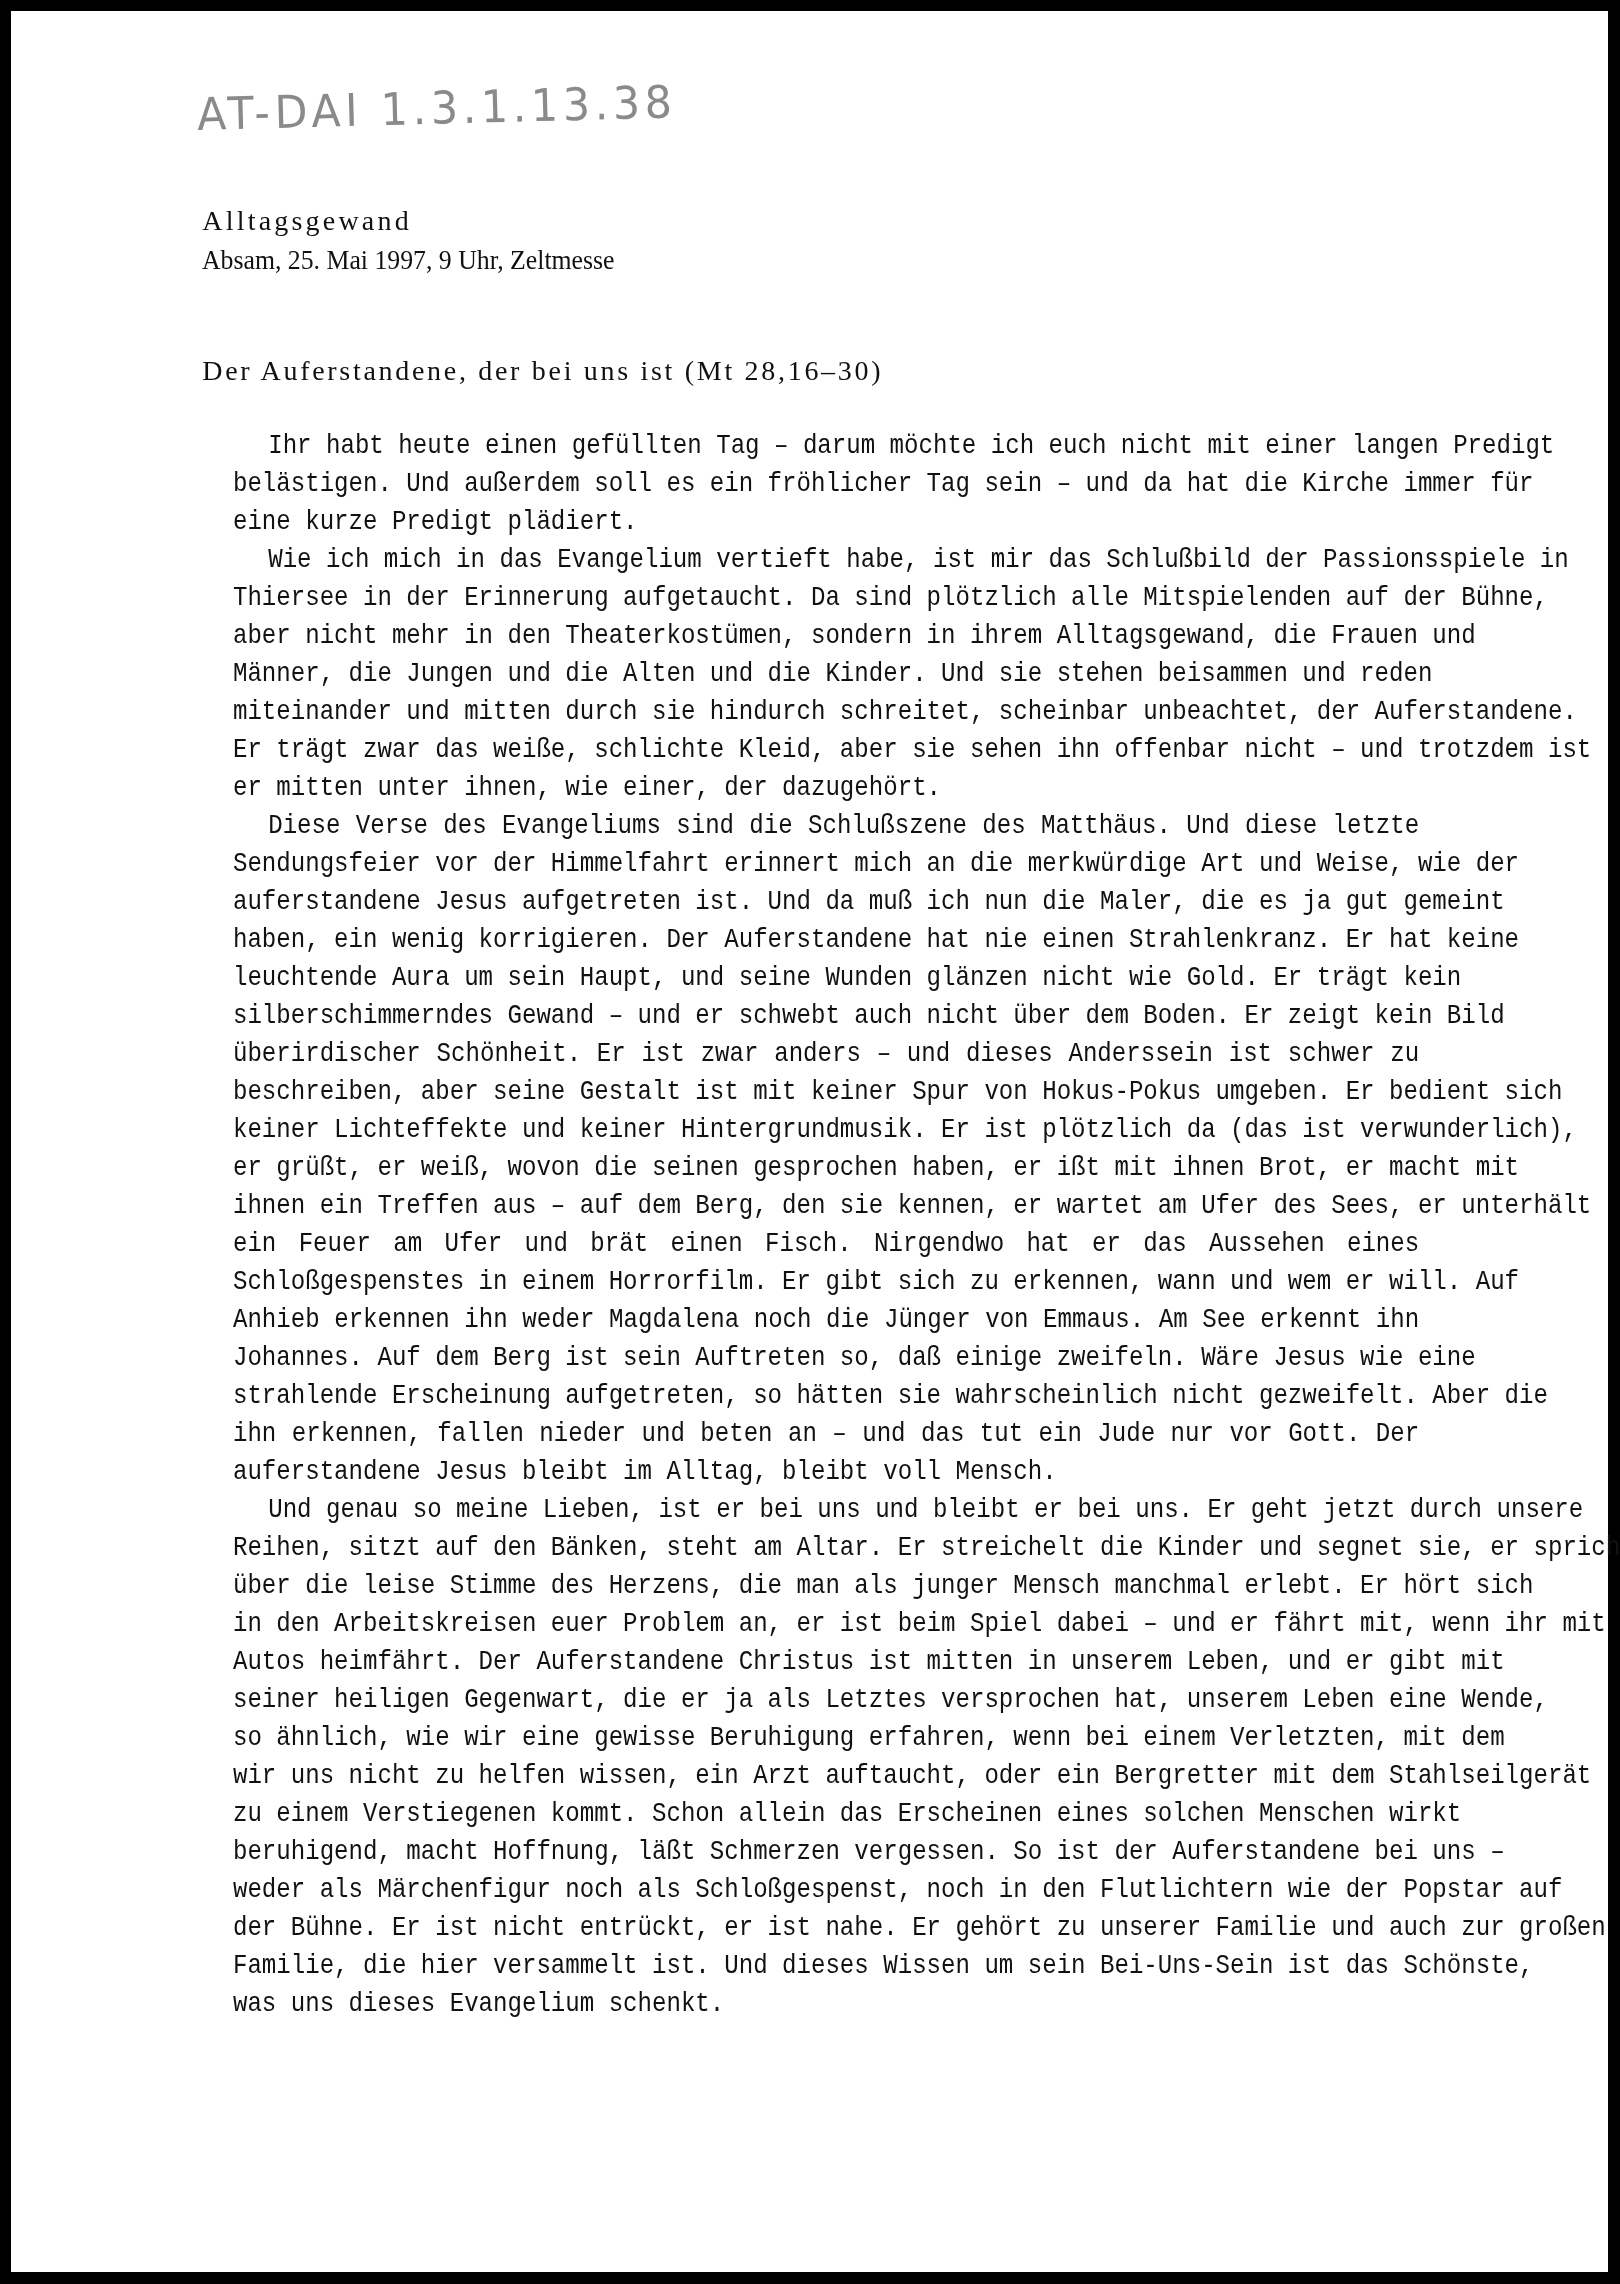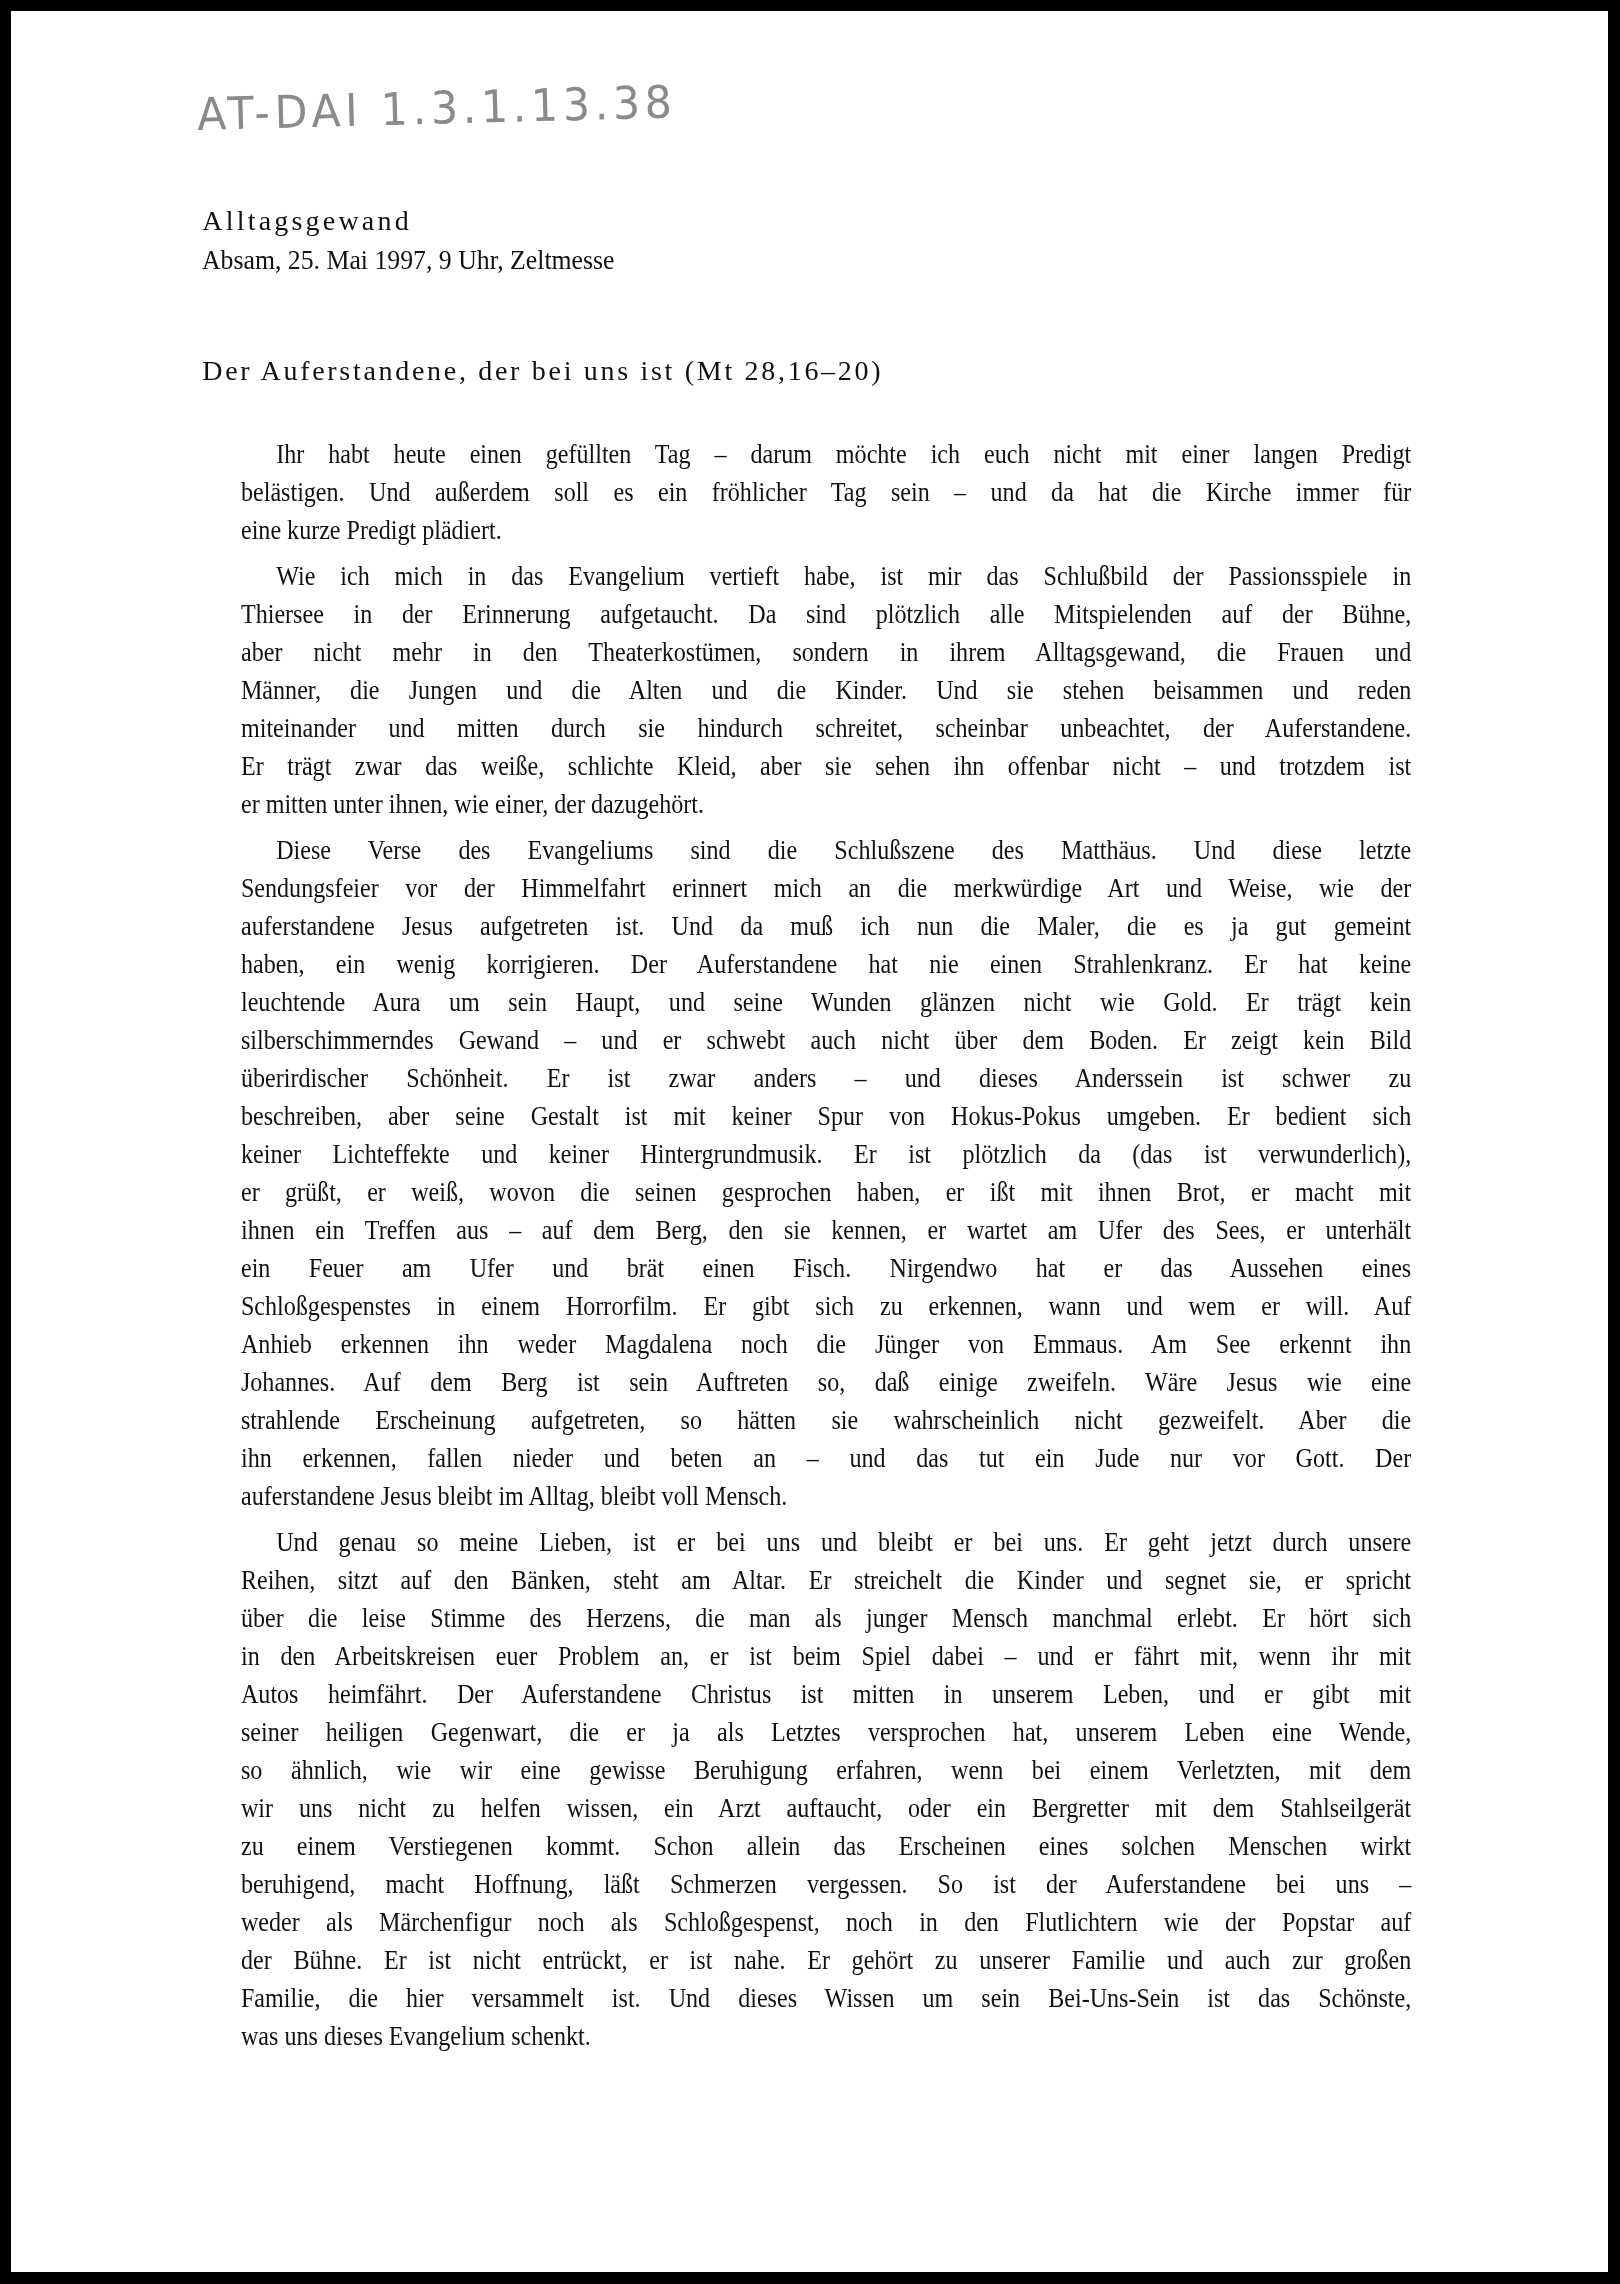--- a/index.html
+++ b/index.html
@@ -47,25 +47,26 @@
       font-size: 28px;
       letter-spacing: 2.7px;
       white-space: nowrap;
     }
     .body-text {
       position: absolute;
       left: 191px; top: 416px;
       width: 1217px;
     }
     .para {
-      margin: 8px;
+      margin: 0;
       font-size: 28px;
       line-height: 38px;
       text-align: justify;
       text-indent: 36px;
+      font-family: Liberation Mono, monospace;
     }
     .para .line {
       display: block;
       white-space: nowrap;
       text-align-last: justify;
       text-align: justify;
       width: 100%;
       transform: scaleX(0.86);
       transform-origin: left top;
       width: 116.3%;
@@ -75,21 +76,21 @@
   </style>
 </head>
 <body>
 
 <div class="page">
   <div class="archive-mark">AT-DAI 1.3.1.13.38</div>
 
   <div class="text head-title">Alltagsgewand</div>
   <div class="text head-place">Absam, 25. Mai 1997, 9 Uhr, Zeltmesse</div>
 
-  <div class="text sermon-title">Der Auferstandene, der bei uns ist (Mt 28,16–20)</div>
+  <div class="text sermon-title">Der Auferstandene, der bei uns ist (Mt 28,16–30)</div>
 
   <div class="text body-text">
     <div class="para">
       <span class="line indent">Ihr habt heute einen gefüllten Tag – darum möchte ich euch nicht mit einer langen Predigt</span>
       <span class="line">belästigen. Und außerdem soll es ein fröhlicher Tag sein – und da hat die Kirche immer für</span>
       <span class="line last">eine kurze Predigt plädiert.</span>
     </div>
     <div class="para">
       <span class="line indent">Wie ich mich in das Evangelium vertieft habe, ist mir das Schlußbild der Passionsspiele in</span>
       <span class="line">Thiersee in der Erinnerung aufgetaucht. Da sind plötzlich alle Mitspielenden auf der Bühne,</span>

